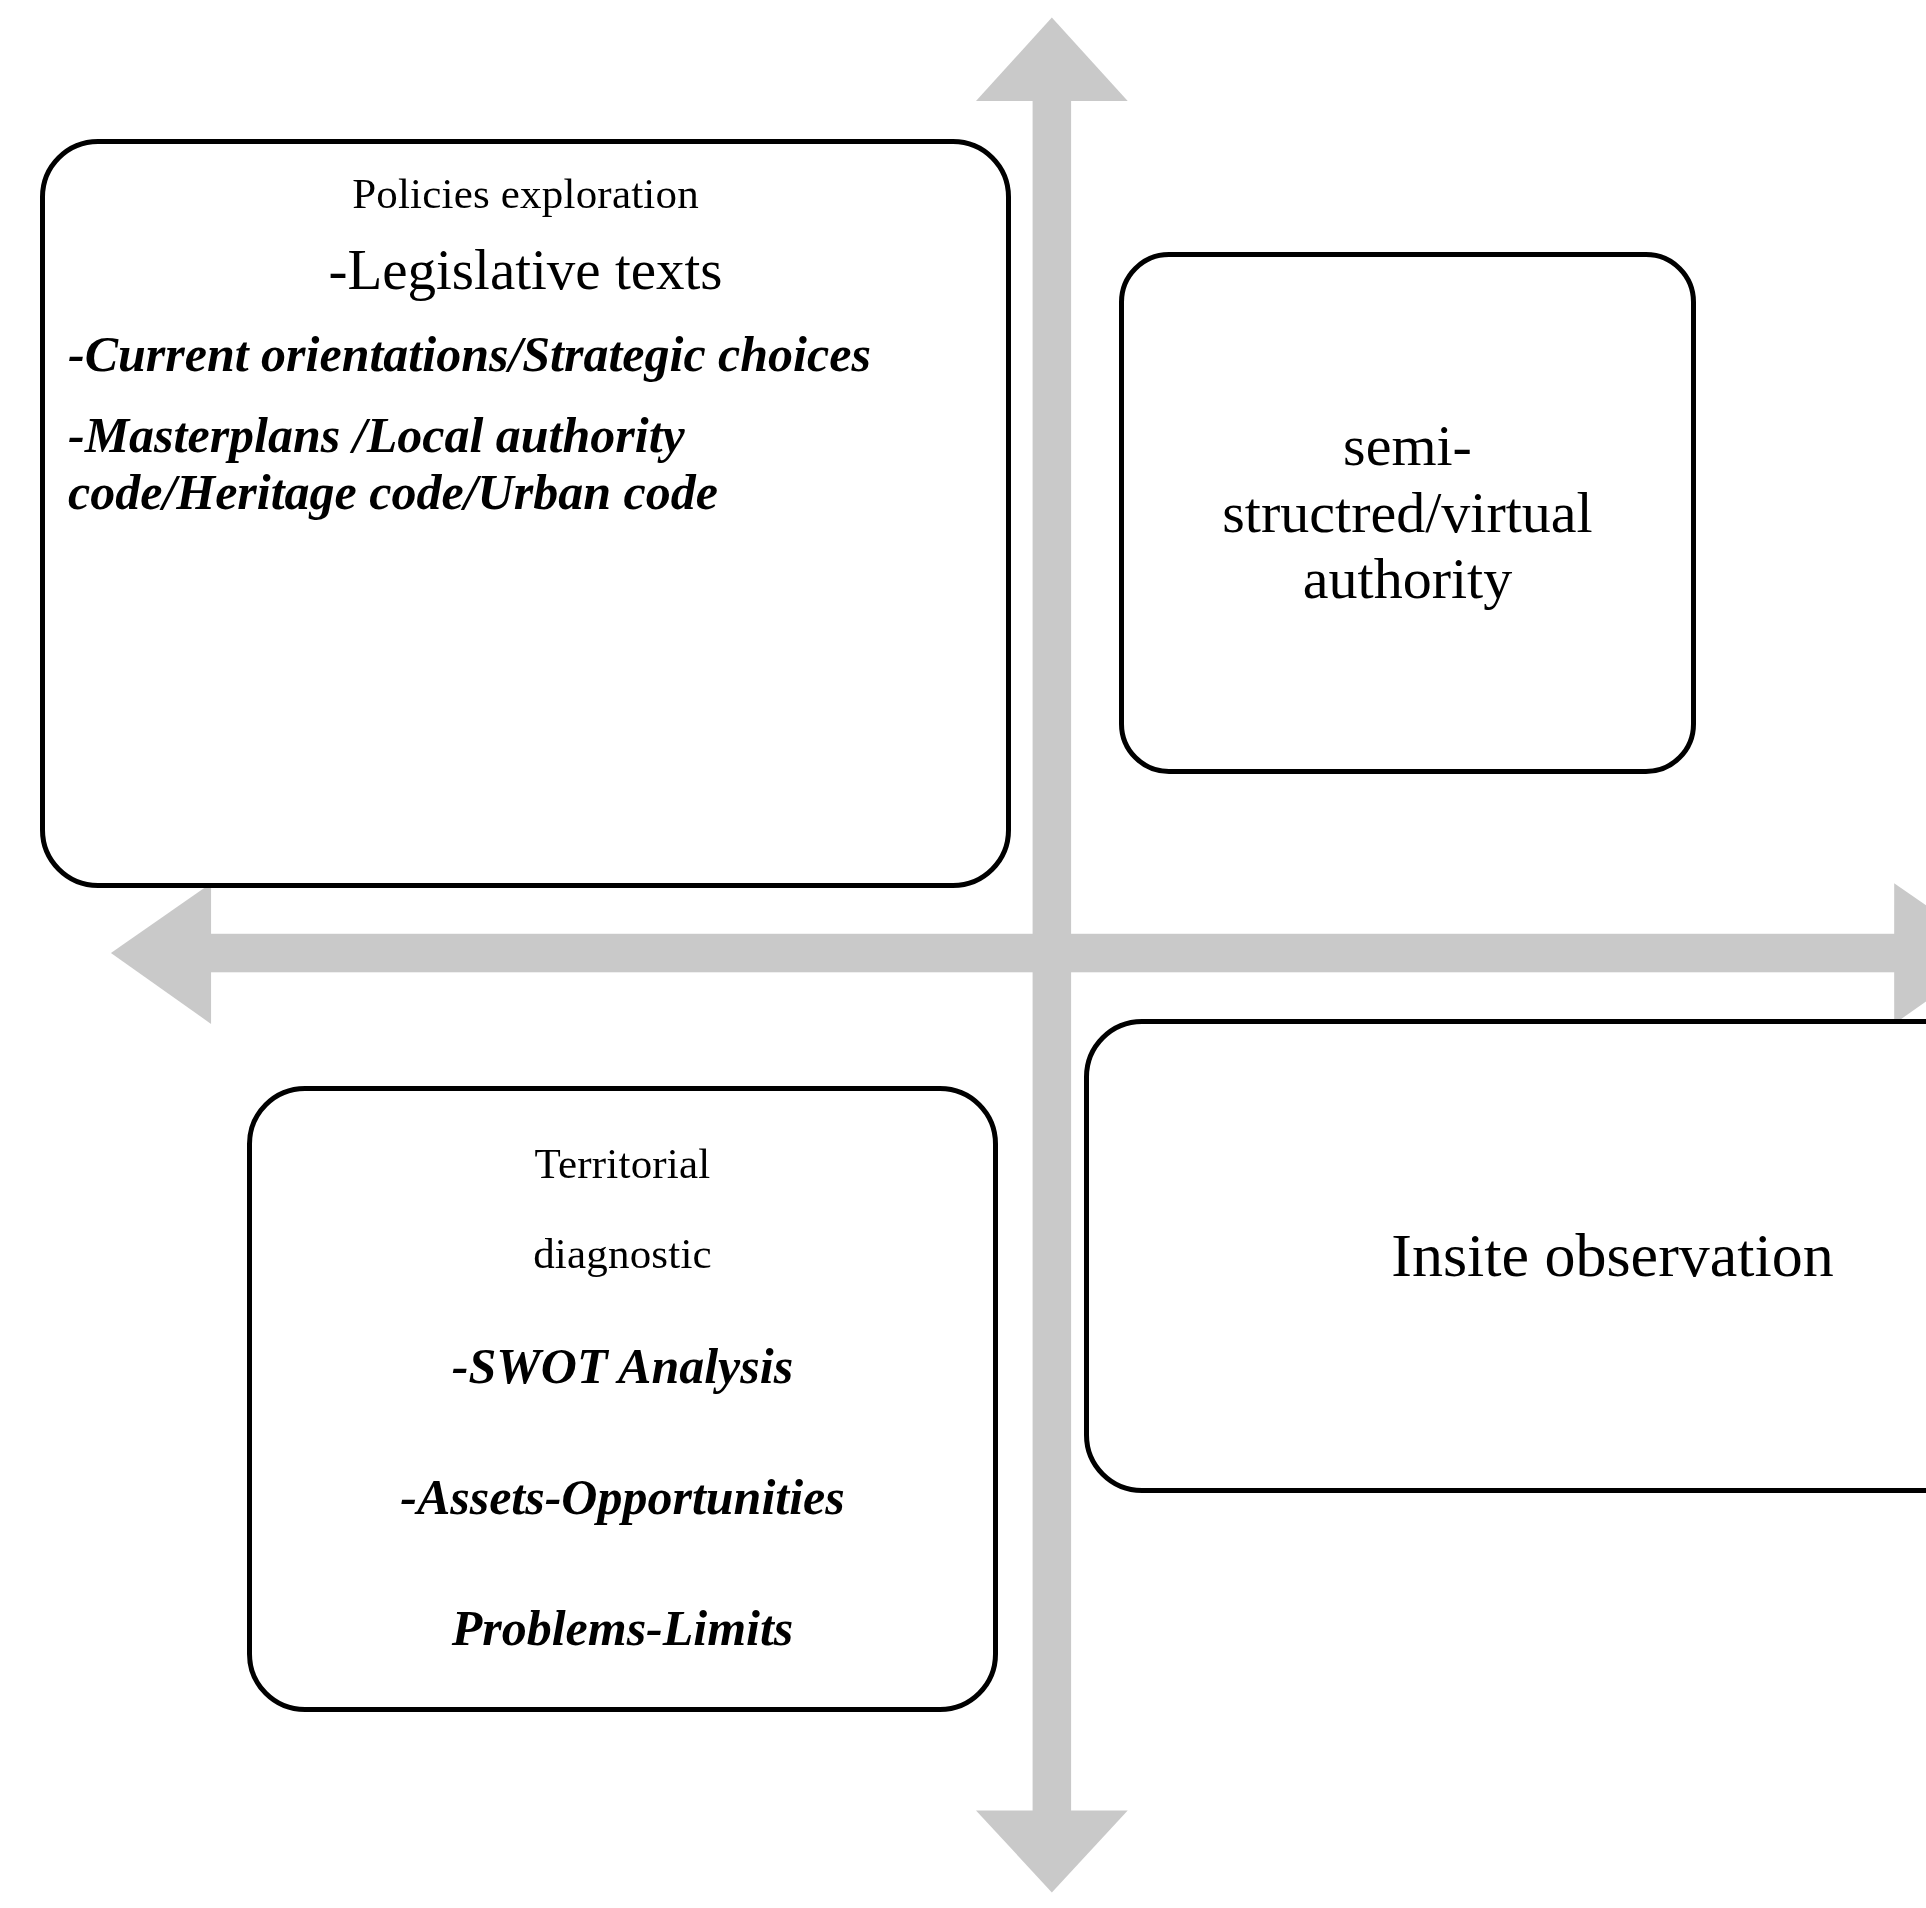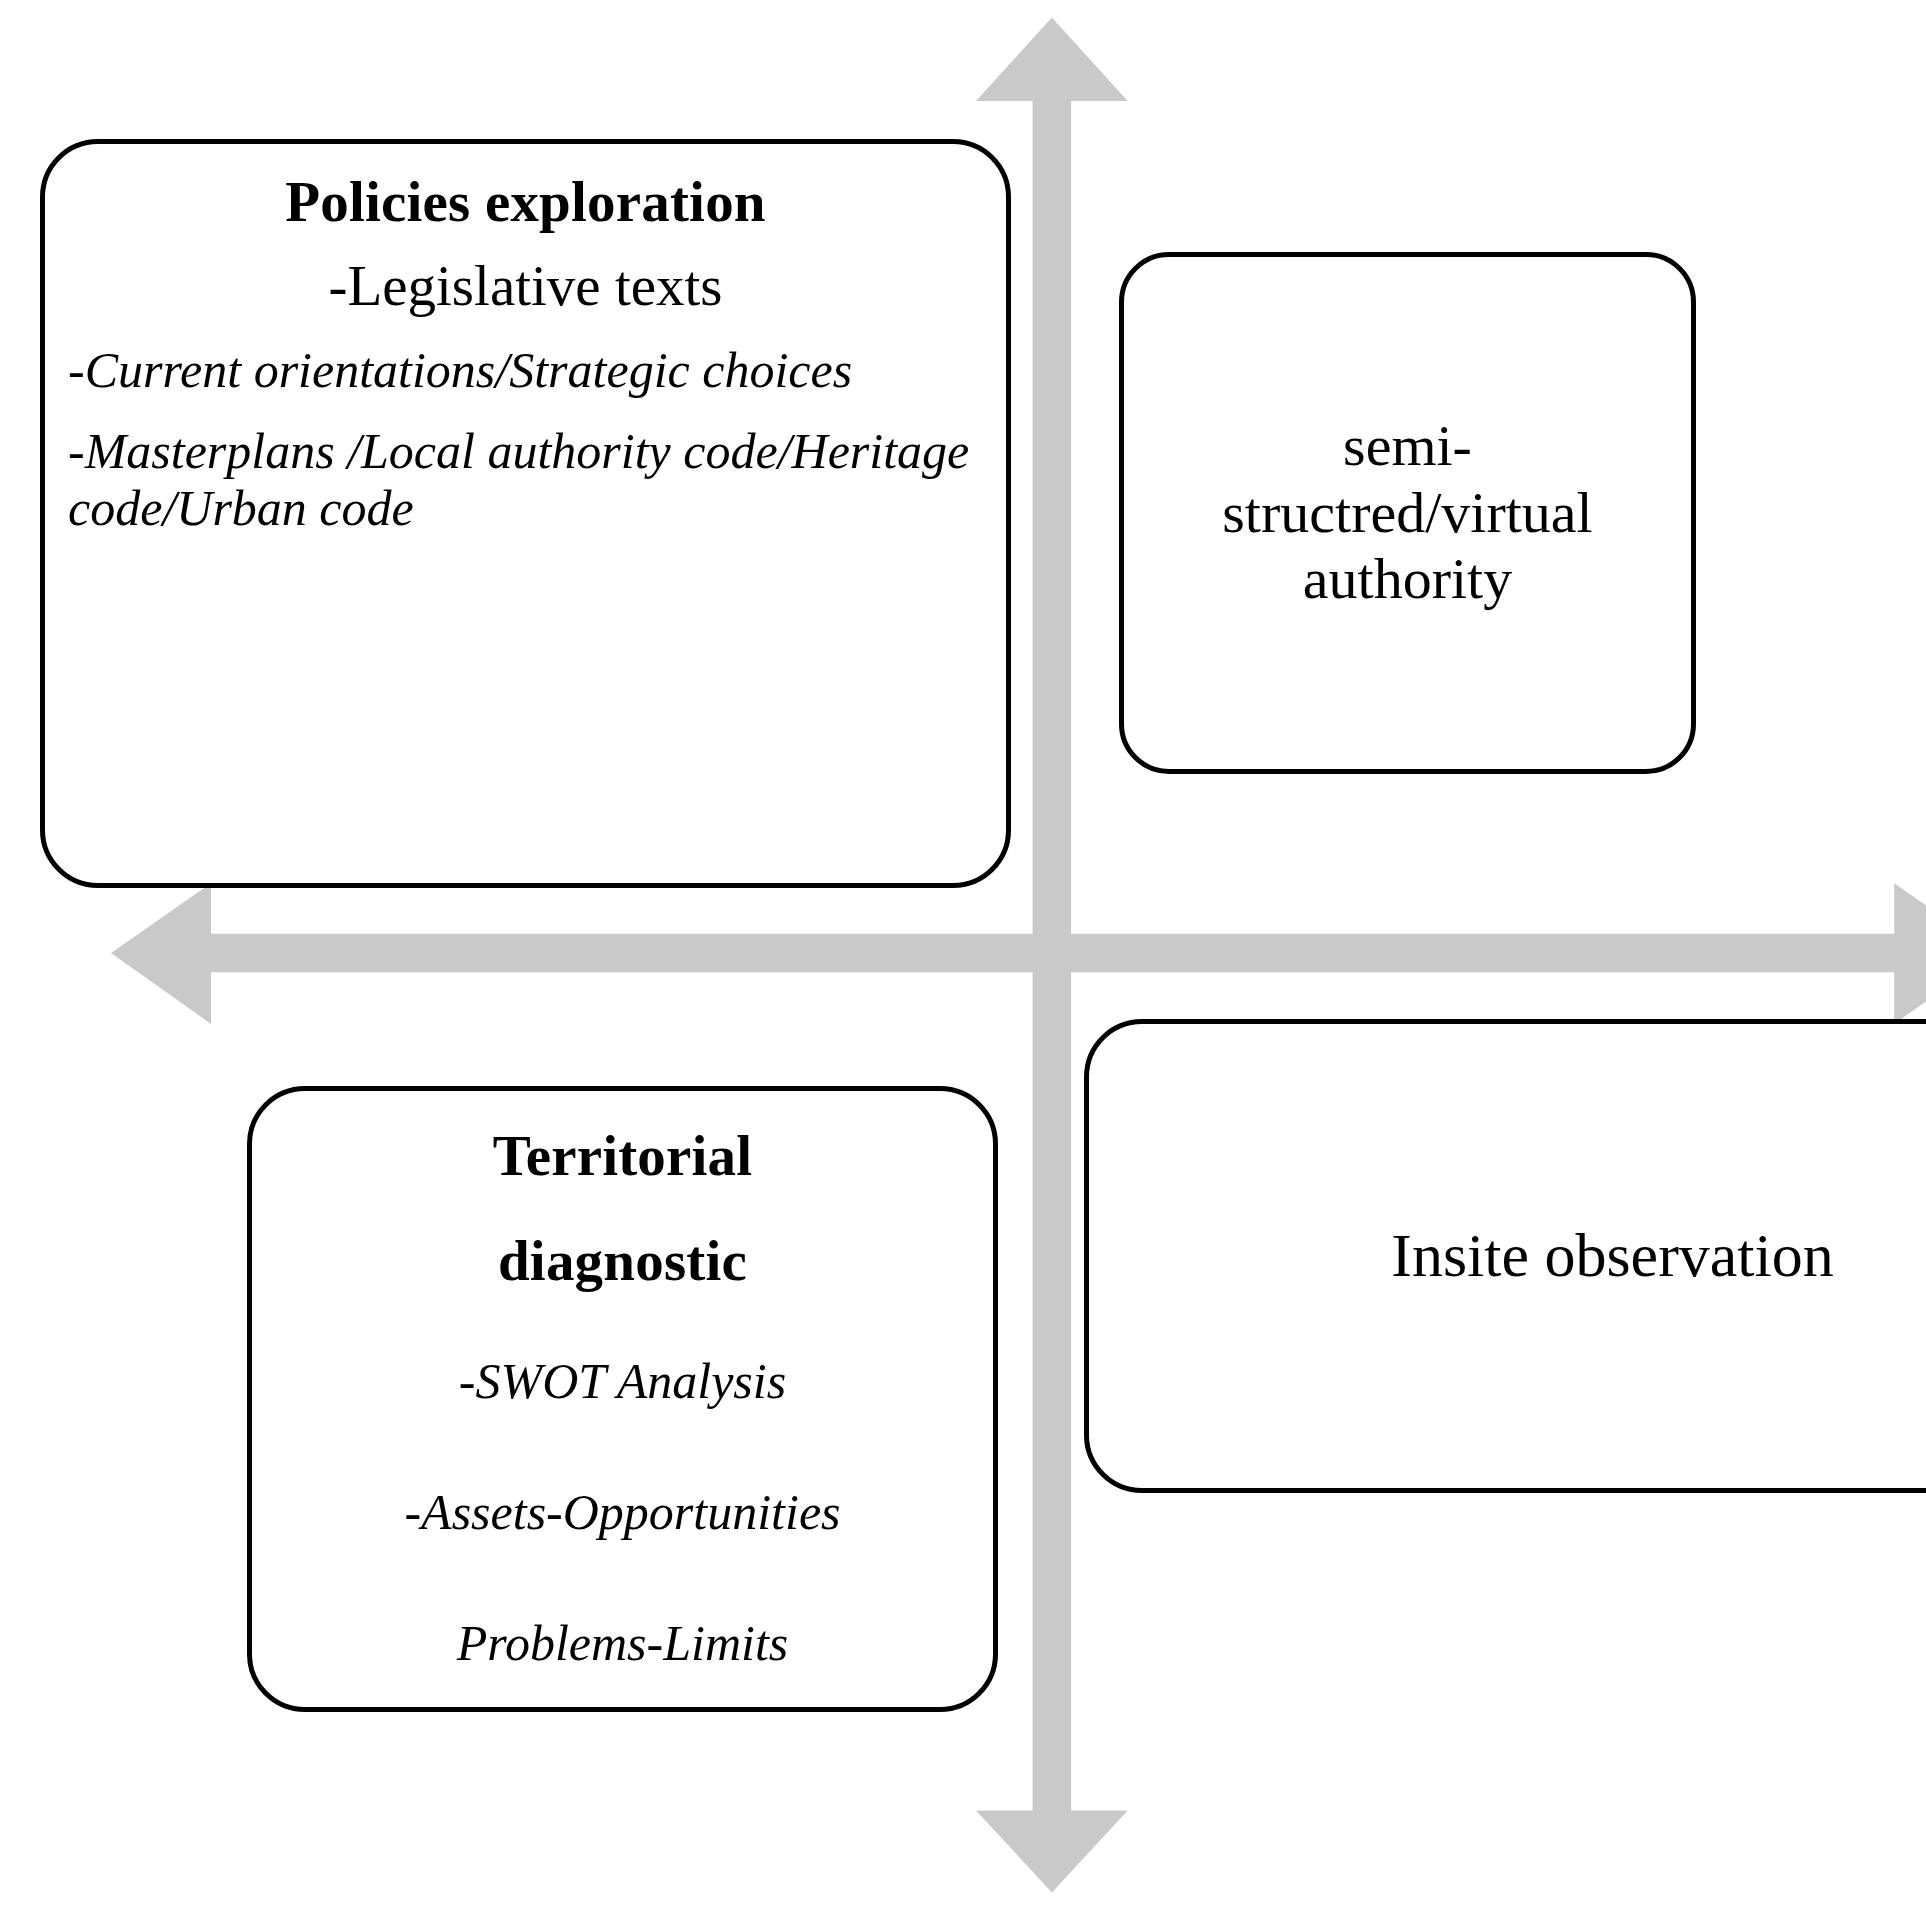--- a/index.html
+++ b/index.html
@@ -62,42 +62,42 @@
   }
   .qbox.br {
     left: 1084px; top: 1019px;
     width: 1057px; height: 474px;
     border-radius: 58px;
     padding: 11.6px 31px;
   }
 
   
   .head {
-    font-size: 57px;
+    font-size: 43px;
     line-height: 1.12;
     text-align: center;
-    font-weight: 700;
+    font-weight: 400;
     letter-spacing: 0.2px;
   }
   .head.tight { line-height: 1.06; }
 
   .sub {
     font-size: 57px;
     line-height: 1.12;
     text-align: center;
     font-weight: 400;
     margin-top: 20px;
   }
 
   .ital {
     font-style: italic;
     font-size: 50px;
     line-height: 1.14;
     text-align: left;
-    font-weight: 400;
+    font-weight: 700;
     margin-top: 24px;
   }
   .ital.ctr { text-align: center; margin-top: 17.7px; }
   .ital.ctr2 { text-align: center; margin-top: 30px; }
 
   .plain-center {
     font-size: 58px;
     line-height: 1.15;
     text-align: center;
   }

